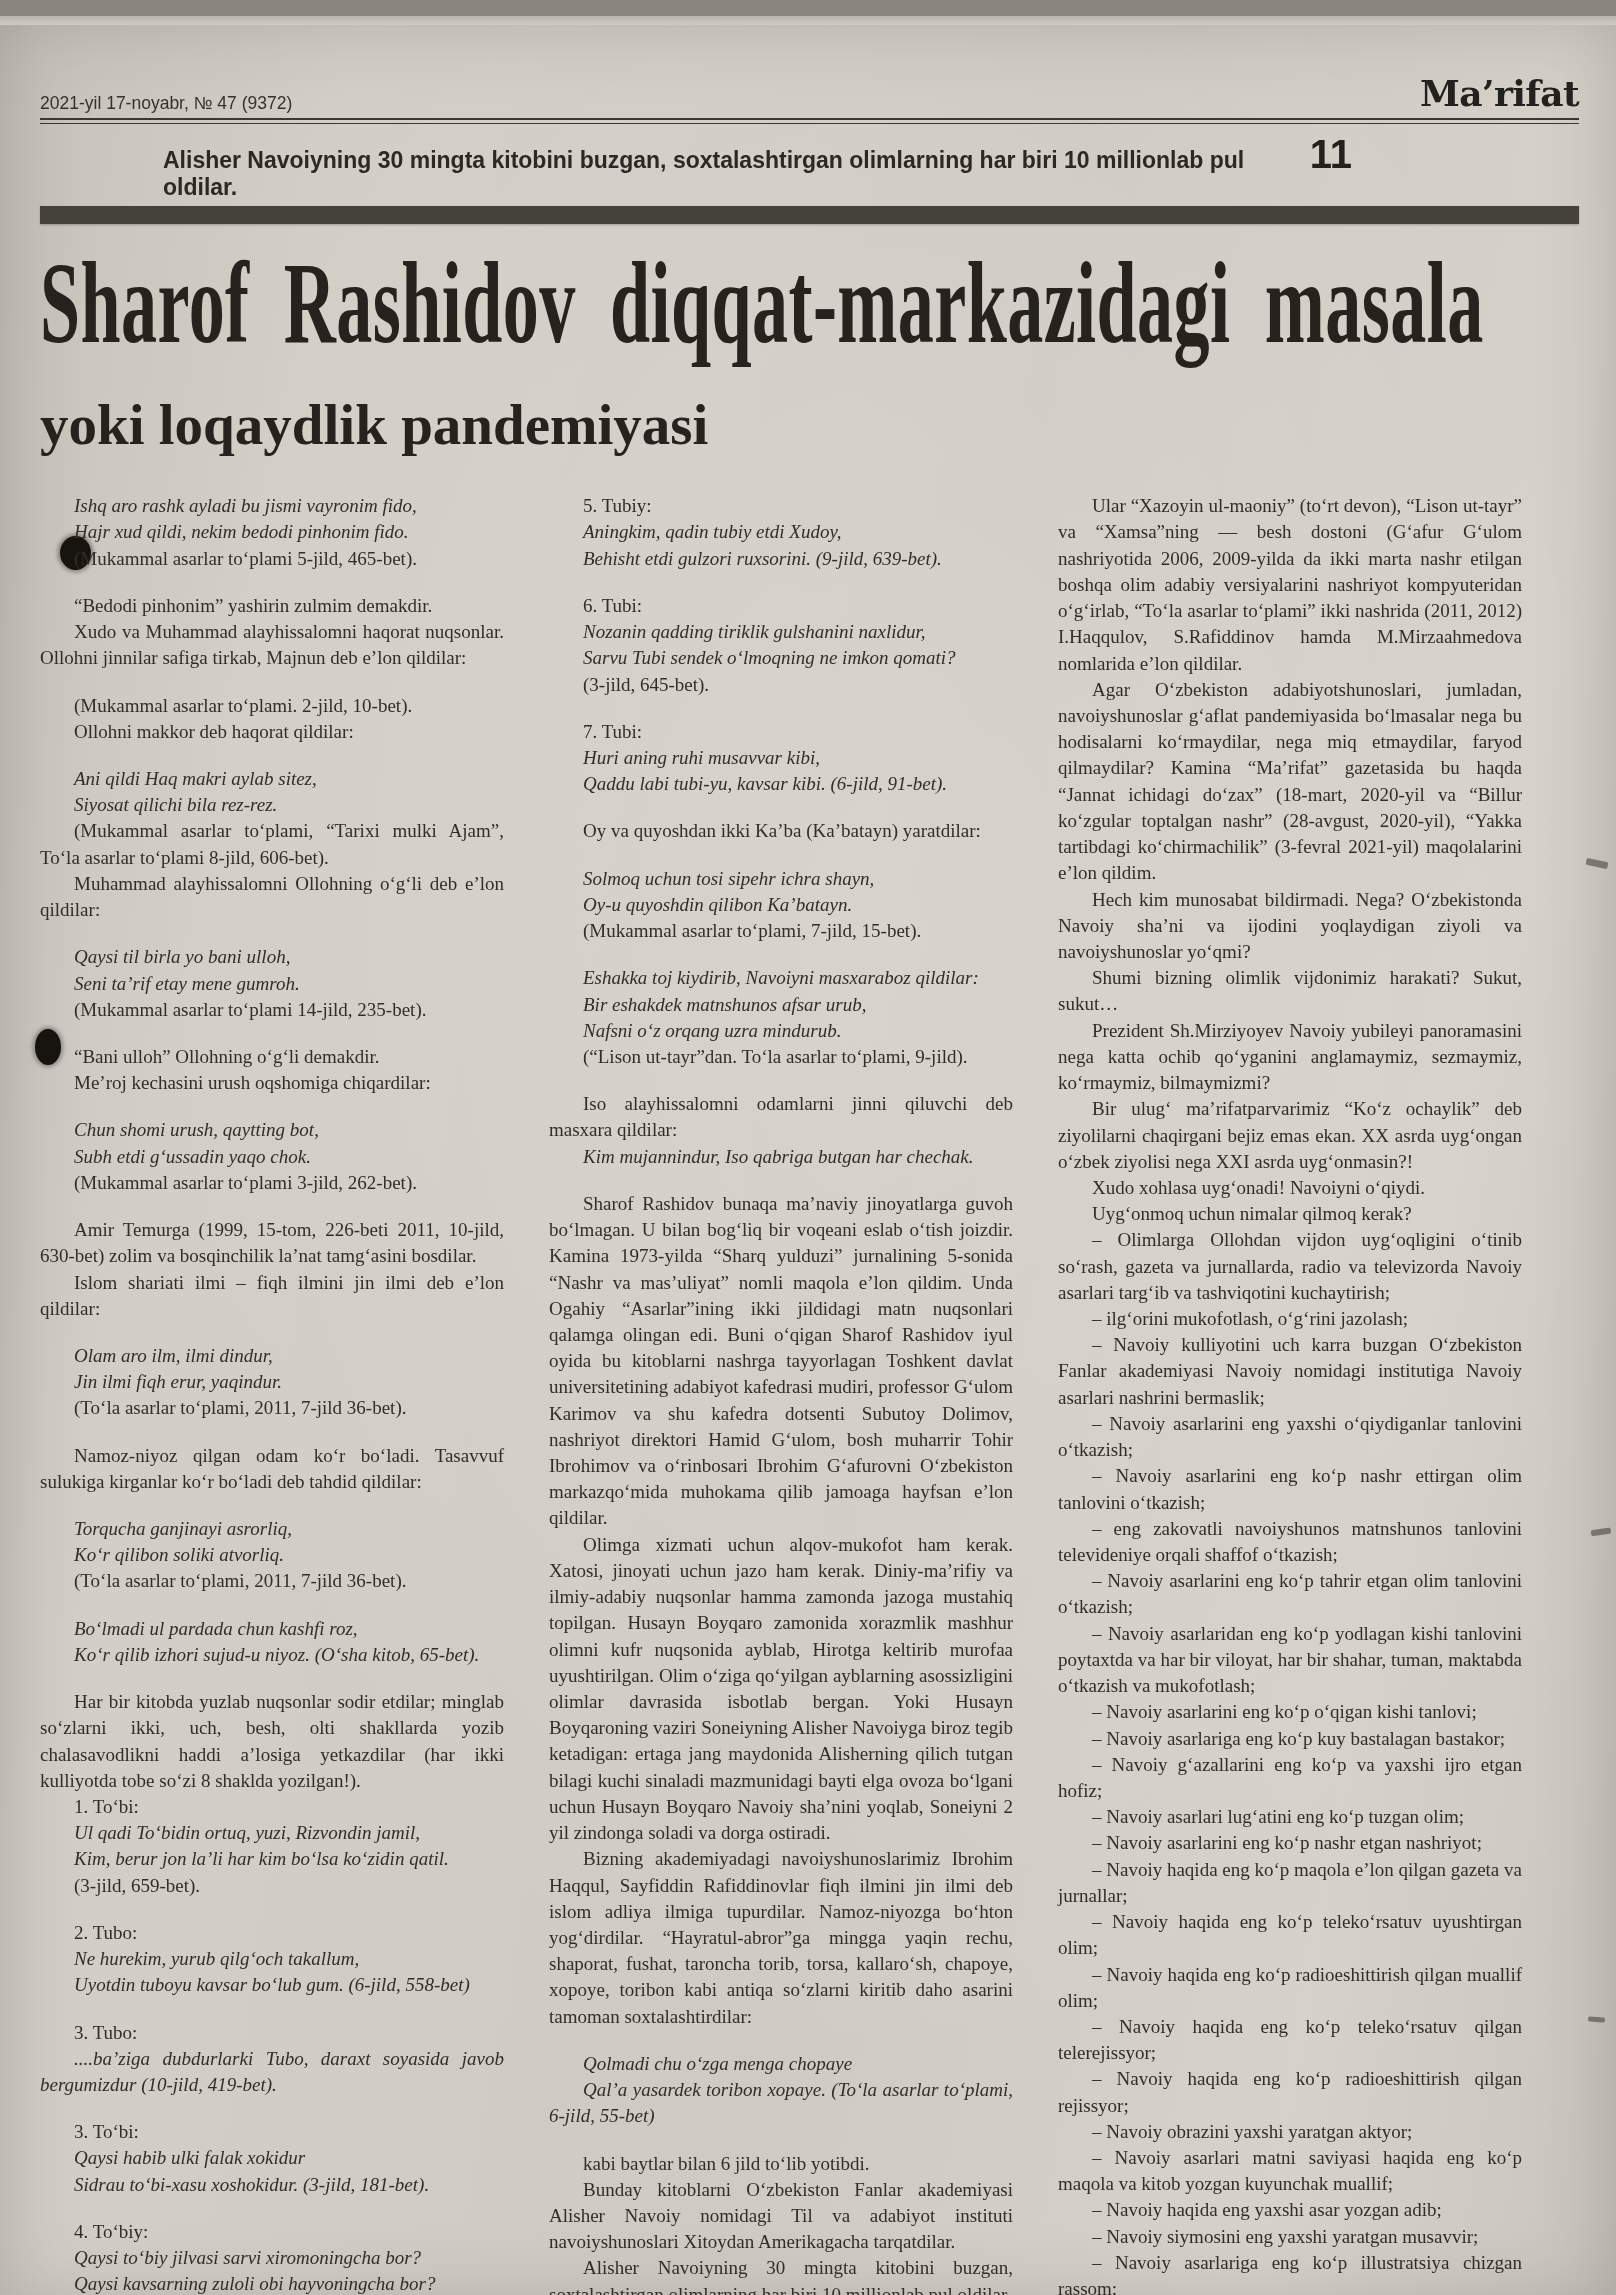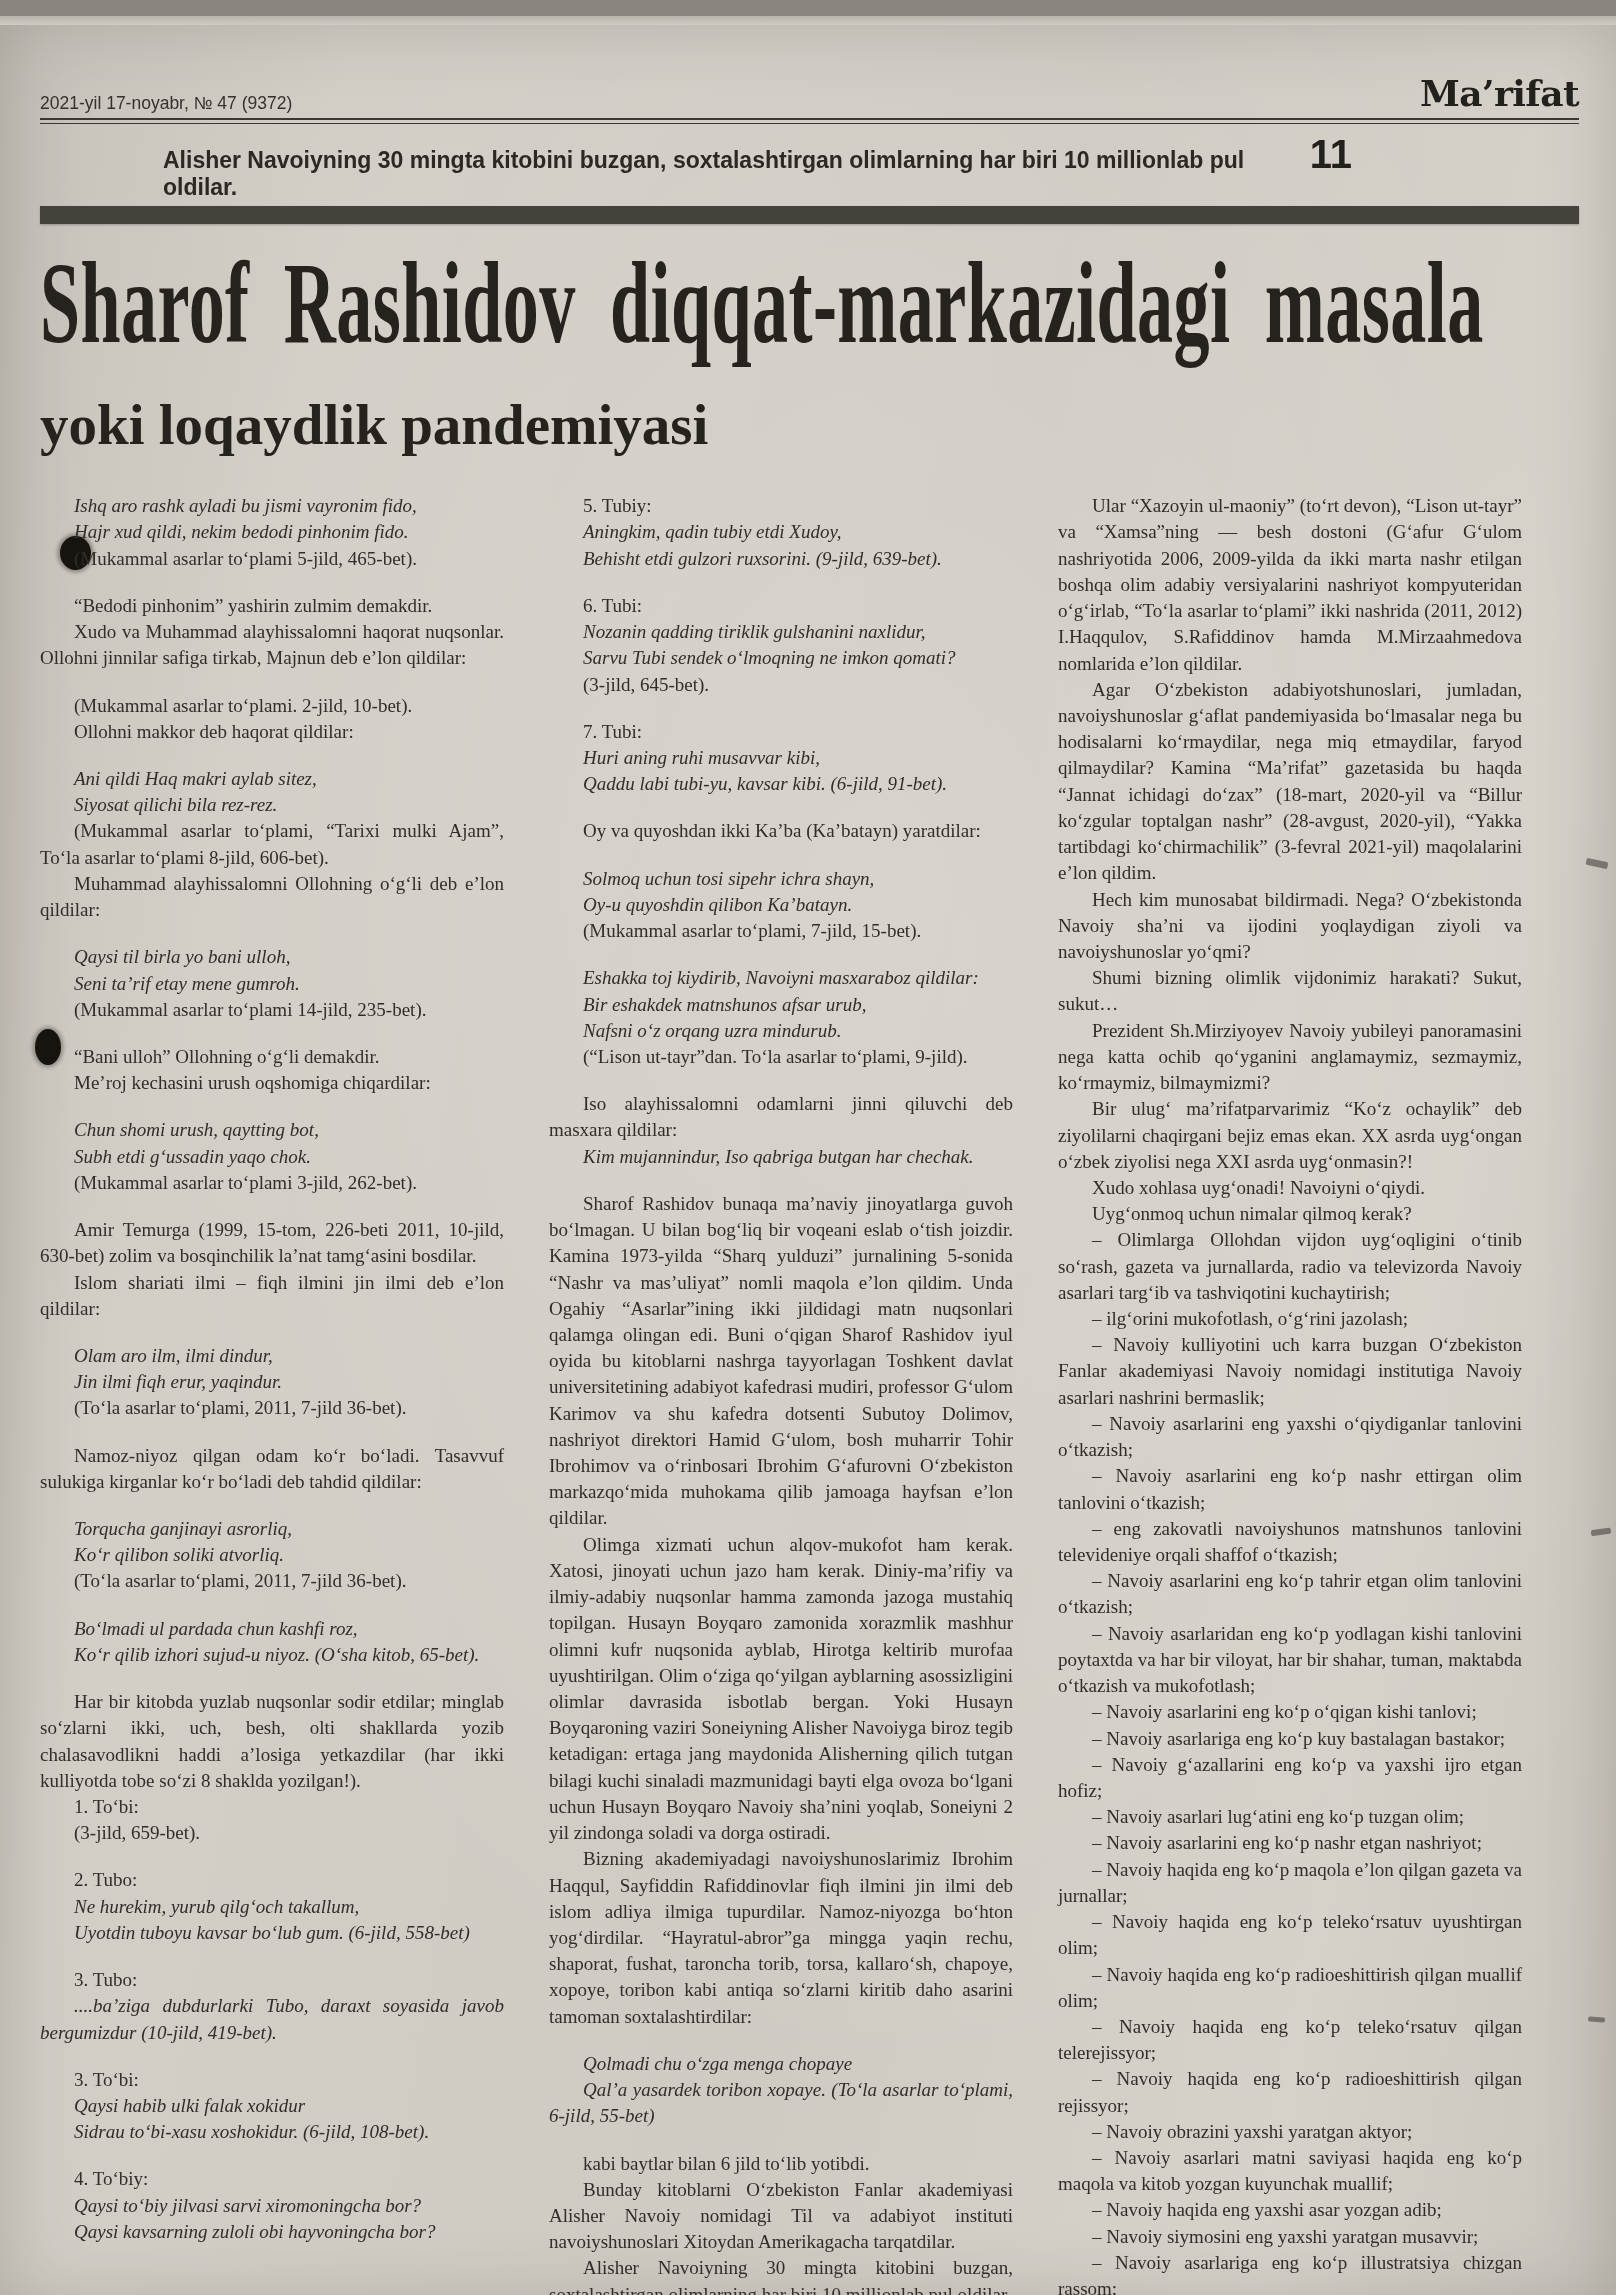--- a/index.html
+++ b/index.html
@@ -137,37 +137,41 @@
           </div>
           <div class="cite">(To‘la asarlar to‘plami, 2011, 7-jild 36-bet).</div>
           <div class="gap"></div>
           <div class="verse">
             <div class="vline">Bo‘lmadi ul pardada chun kashfi roz,</div>
             <div class="vline">Ko‘r qilib izhori sujud-u niyoz. (O‘sha kitob, 65-bet).</div>
           </div>
           <div class="gap"></div>
           <div class="para">Har bir kitobda yuzlab nuqsonlar sodir etdilar; minglab so‘zlarni ikki, uch, besh, olti shakllarda yozib chalasavodlikni haddi a’losiga yetkazdilar (har ikki kulliyotda tobe so‘zi 8 shaklda yozilgan!).</div>
           <div class="para">1. To‘bi:</div>
+          <div class="verse">
+            <div class="vline">Ul qadi To‘bidin ortuq, yuzi, Rizvondin jamil,</div>
+            <div class="vline">Kim, berur jon la’li har kim bo‘lsa ko‘zidin qatil.</div>
+          </div>
           <div class="cite">(3-jild, 659-bet).</div>
           <div class="gap"></div>
           <div class="para">2. Tubo:</div>
           <div class="verse">
             <div class="vline">Ne hurekim, yurub qilg‘och takallum,</div>
             <div class="vline">Uyotdin tuboyu kavsar bo‘lub gum. (6-jild, 558-bet)</div>
           </div>
           <div class="gap"></div>
           <div class="para">3. Tubo:</div>
           <div class="verse">
             <div class="vline">....ba’ziga dubdurlarki Tubo, daraxt soyasida javob bergumizdur (10-jild, 419-bet).</div>
           </div>
           <div class="gap"></div>
           <div class="para">3. To‘bi:</div>
           <div class="verse">
             <div class="vline">Qaysi habib ulki falak xokidur</div>
-            <div class="vline">Sidrau to‘bi-xasu xoshokidur. (6-jild, 108-bet).</div>
+            <div class="vline">Sidrau to‘bi-xasu xoshokidur. (3-jild, 181-bet).</div>
           </div>
           <div class="gap"></div>
           <div class="para">4. To‘biy:</div>
           <div class="verse">
             <div class="vline">Qaysi to‘biy jilvasi sarvi xiromoningcha bor?</div>
             <div class="vline">Qaysi kavsarning zuloli obi hayvoningcha bor?</div>
           </div>
         </div>
       <div class="col">
           <div class="para">5. Tubiy:</div>

